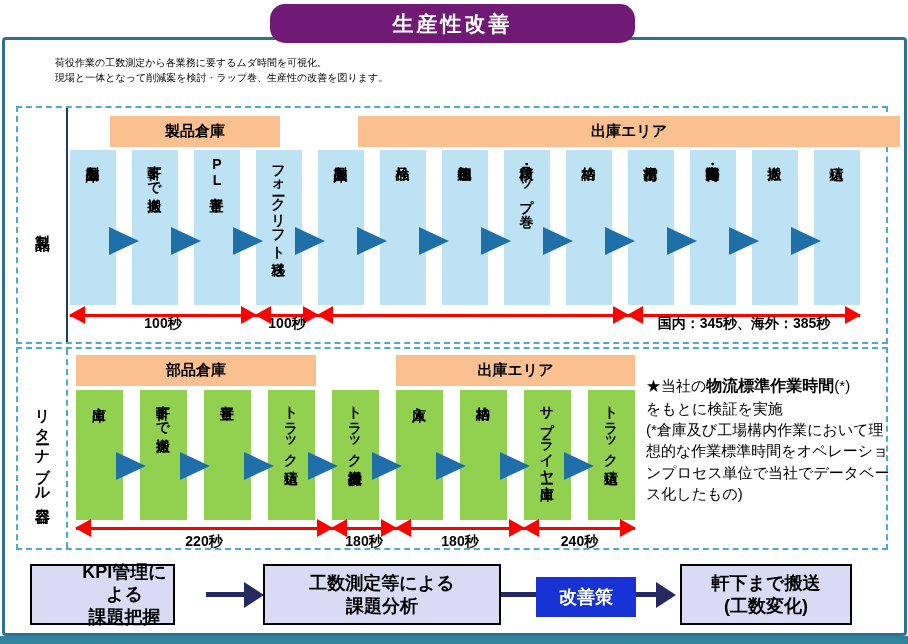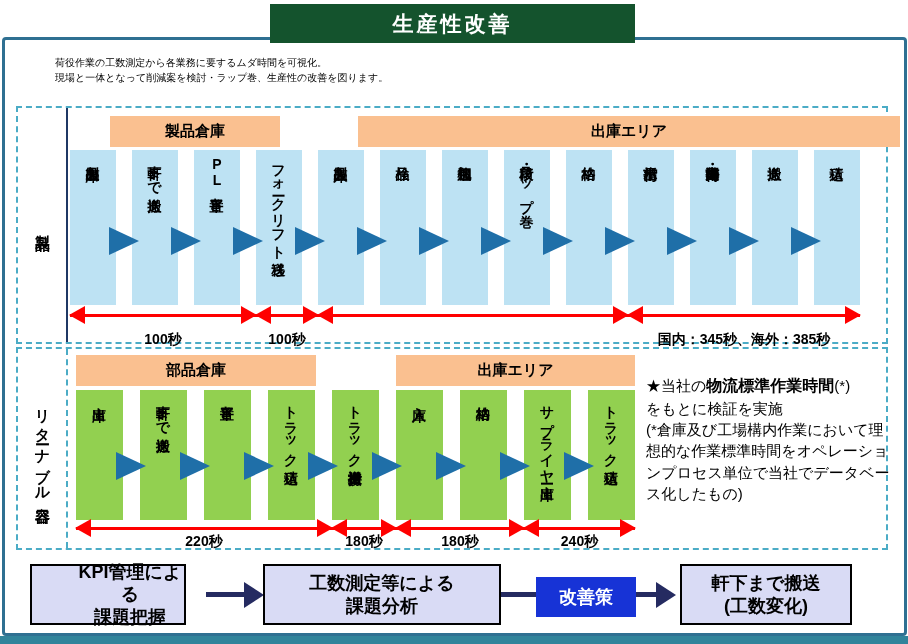--- a/index.html
+++ b/index.html
@@ -8,23 +8,24 @@
     background:#ffffff;
     font-family:"Liberation Sans", sans-serif;
     color:#000;
   }
   .frame {
     position:absolute; left:2px; top:37px; width:899px; height:593px;
     border:3px solid #2F7092; border-radius:4px; background:#fff;
   }
   .titlebox {
     position:absolute; left:270px; top:4px; width:365px; height:39px;
-    background:#14532d; color:#fff; font-weight:bold; font-size:21px;
+    background:#701a75; color:#fff; font-weight:bold; font-size:21px;
     letter-spacing:3px; display:flex; align-items:center; justify-content:center;
     z-index:5;
+    border-radius:15px;
   }
   .intro {
     position:absolute; left:55px; top:56px; font-size:10px; line-height:1.45;
     z-index:2; white-space:nowrap;
   }
   .section {
     position:absolute; left:16px; border:2px dashed #4BACC6; background:#fff; z-index:1;
   }
   #s1 { top:106px; width:868px; height:234px; }
   #s2 { top:347px; width:868px; height:199px; }
@@ -64,21 +65,21 @@
   .marrow::before, .marrow::after {
     content:""; position:absolute; top:-8px; width:0; height:0;
     border-top:9.5px solid transparent; border-bottom:9.5px solid transparent;
   }
   .marrow::before { left:-1px; border-right:16px solid #FF0000; }
   .marrow::after  { right:-1px; border-left:16px solid #FF0000; }
   .mlabel {
     position:absolute; text-align:center; font-size:14px; font-weight:bold;
     white-space:nowrap;
   }
-  #s1 .mlabel { top:223px; }
+  #s1 .mlabel { top:207px; }
   #s2 .mlabel { top:184px; }
   .note {
     position:absolute; left:628px; top:26px; width:244px;
     font-size:15px; line-height:1.42;
   }
   .note b { font-size:16px; }
   .flowbox {
     position:absolute; top:564px; height:61px; box-sizing:border-box;
     background:#D9DBF5; border:2.5px solid #000;
     display:flex; flex-direction:column; align-items:center; justify-content:center;
@@ -243,21 +244,21 @@
     <span>をもとに検証を実施</span><br>
     <span>(*倉庫及び工場構内作業において理想的な作業標準時間をオペレーションプロセス単位で当社でデータベース化したもの)</span>
   </div>
 </div>
 
 <div class="fline" style="left:206px;width:40px;"></div>
 <div class="fhead" style="left:244px;"></div>
 <div class="fline" style="left:501px;width:158px;"></div>
 <div class="fhead" style="left:656px;"></div>
 
-<div class="flowbox" style="left:30px;width:156px;padding-left:44px;">
+<div class="flowbox" style="left:30px;width:145px;padding-left:44px;">
   <span>KPI管理による</span>
   <span>課題把握</span>
 </div>
 
 <div class="flowbox" style="left:263px;width:238px;">
   <span>工数測定等による</span>
   <span>課題分析</span>
 </div>
 
 <div class="kaizen">改善策</div>

